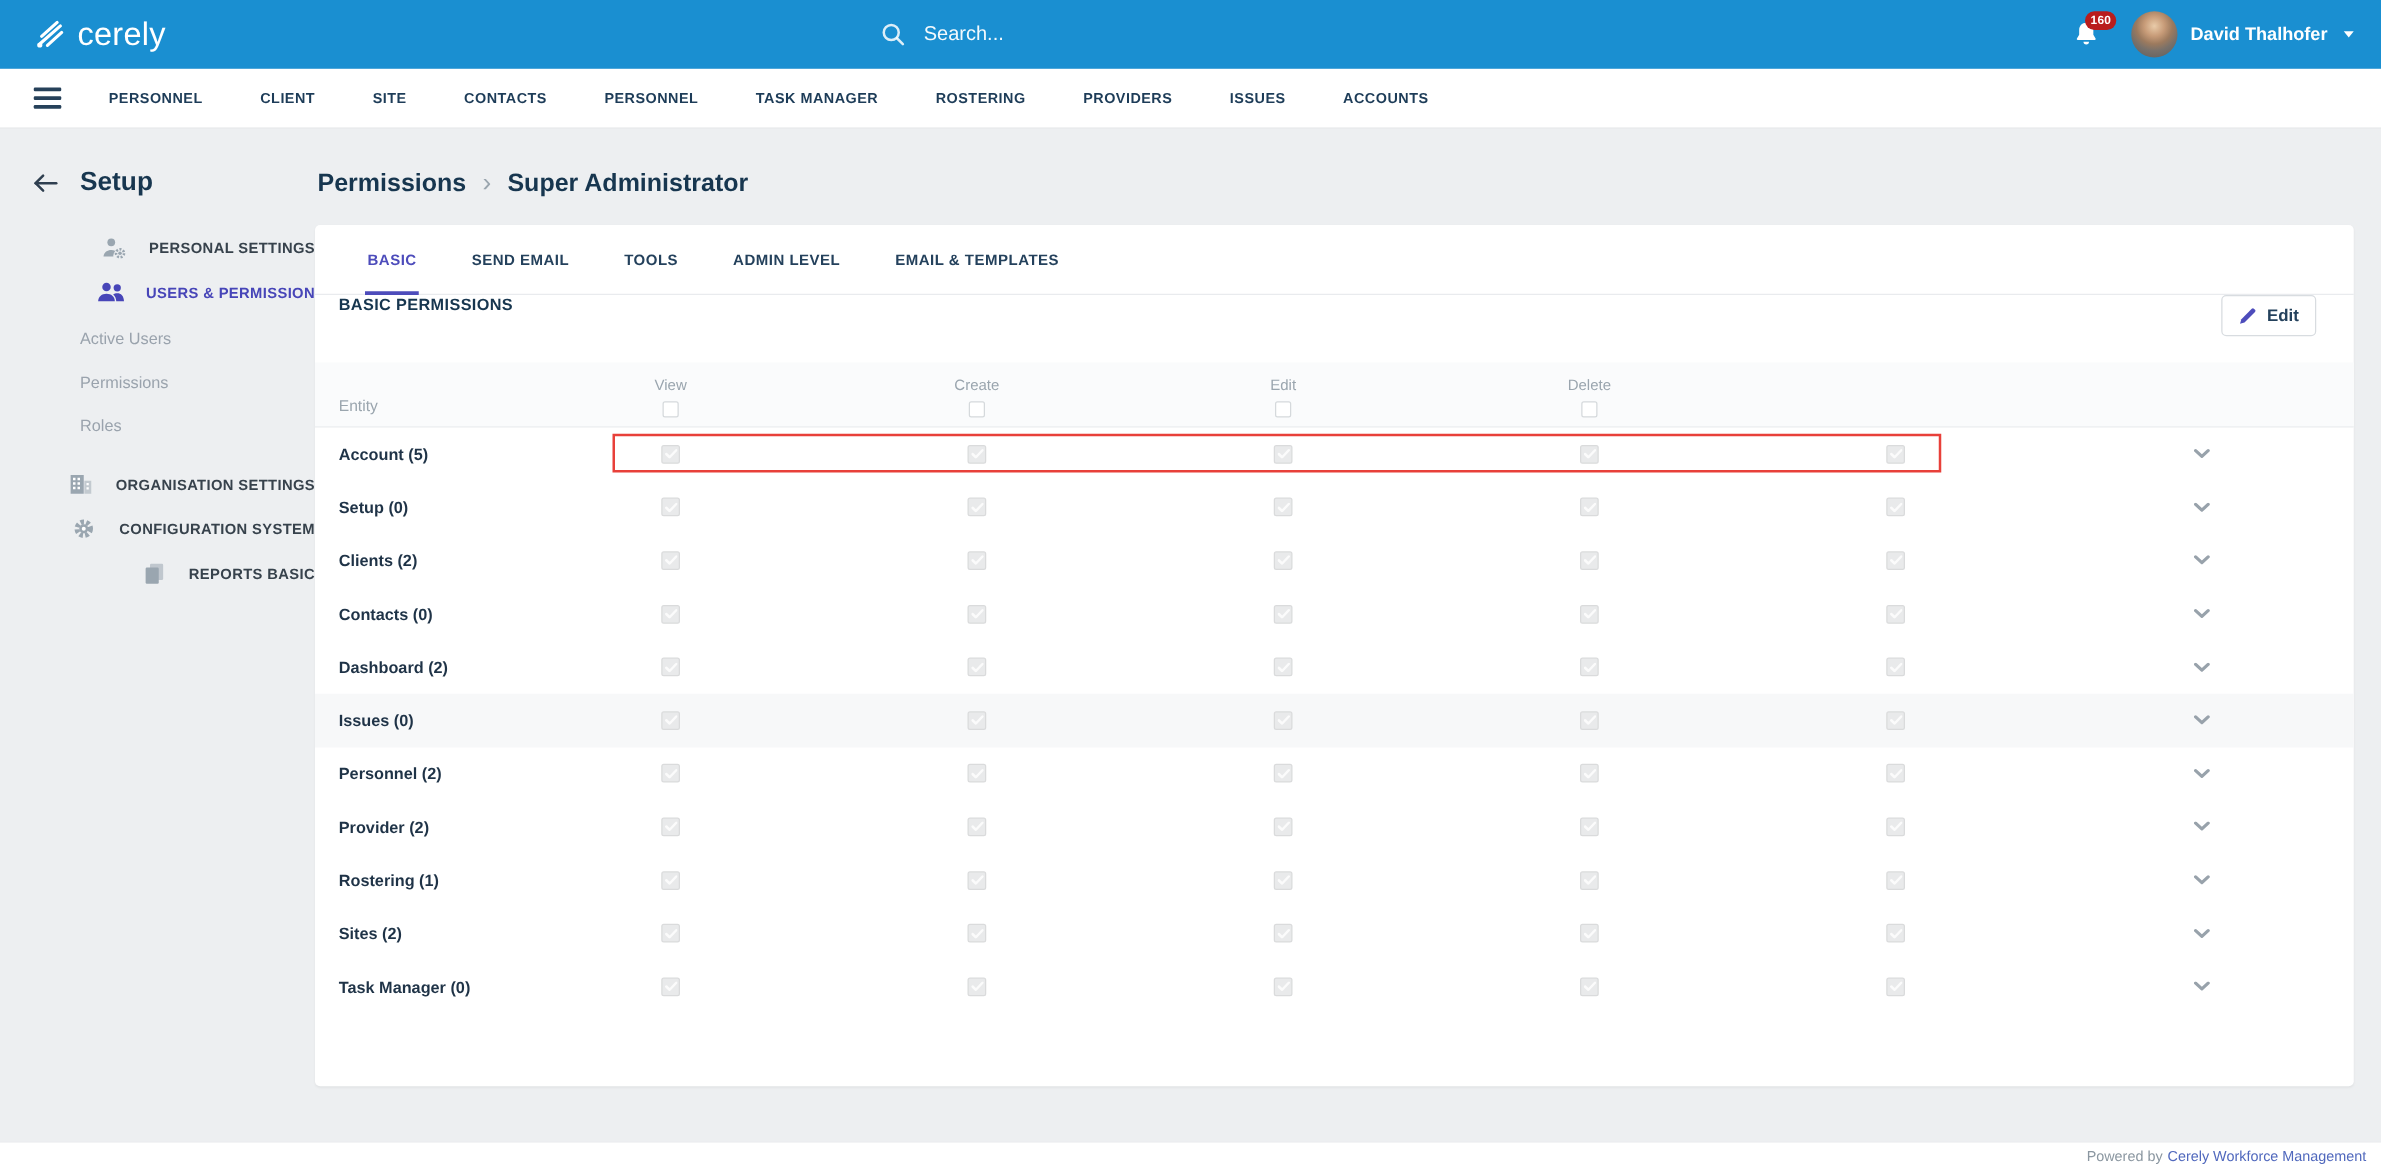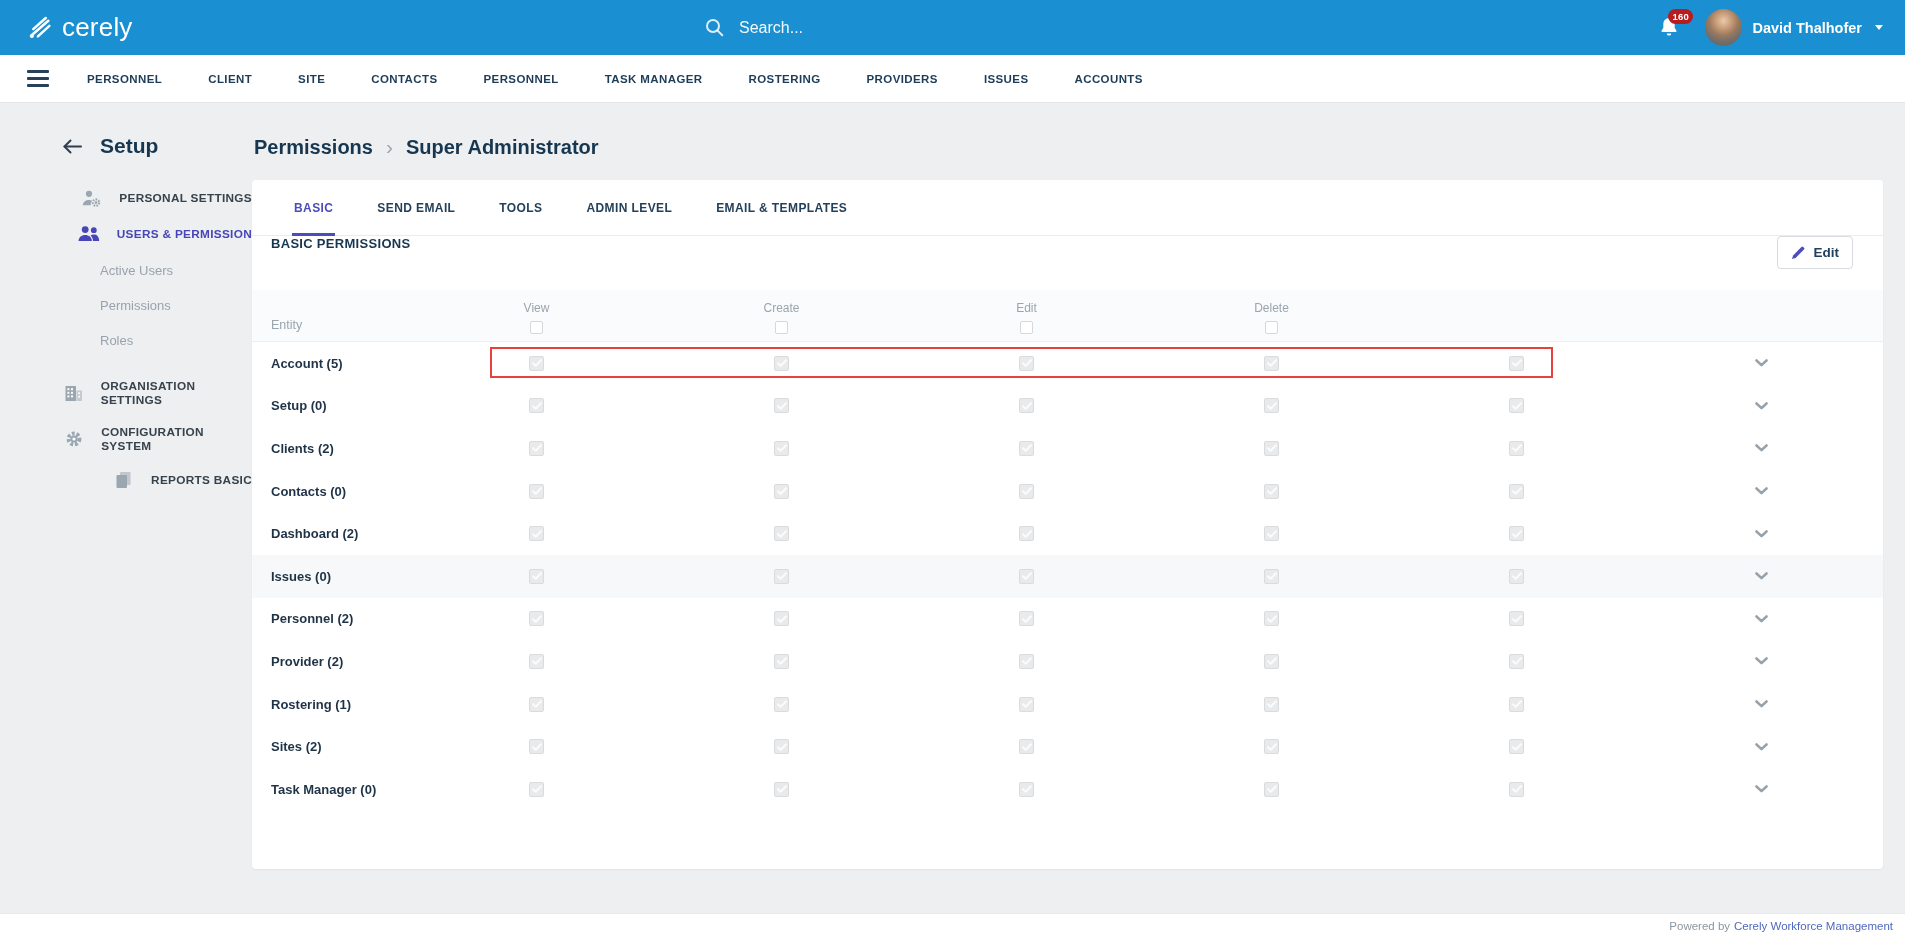--- a/index.html
+++ b/index.html
@@ -30,21 +30,21 @@
 
   
   .navbar { height:48px; background:#fff; display:flex; align-items:center; border-bottom:1px solid #e3e6e8; }
   .hamburger { margin-left:27px; width:22px; display:flex; flex-direction:column; gap:4px; cursor:pointer; }
   .hamburger span { height:3px; background:#26415a; border-radius:1px; }
   #nav-items { display:flex; margin-left:38px; gap:46px; }
   .nav-item { font-size:11.5px; font-weight:700; color:#1d3c58; letter-spacing:.4px; cursor:pointer; white-space:nowrap; }
 
   
   .content { display:flex; height:809px; }
-  .sidebar { flex:0 0 252px; width:252px;padding-left:36px; }
+  .sidebar { flex:0 0 252px; width:252px; }
   .main { flex:1; padding-right:22px; }
 
   
   .sidebar-header { display:flex; align-items:center; gap:17px; padding:31px 0 10px 26px; }
   .back { cursor:pointer; display:flex; }
   .sidebar-title { font-size:21px; font-weight:700; color:#17364f; }
   #sidebar-items { margin-top:12px; }
   .side-item { display:flex; align-items:center; gap:16px; padding:9px 0 9px 26px; cursor:pointer;justify-content:flex-end; }
   .side-item .icon { width:24px; display:flex; justify-content:center; color:#9aa6b0; }
   .side-item .label { font-size:11.8px; font-weight:700; color:#37424c; letter-spacing:.3px; }

